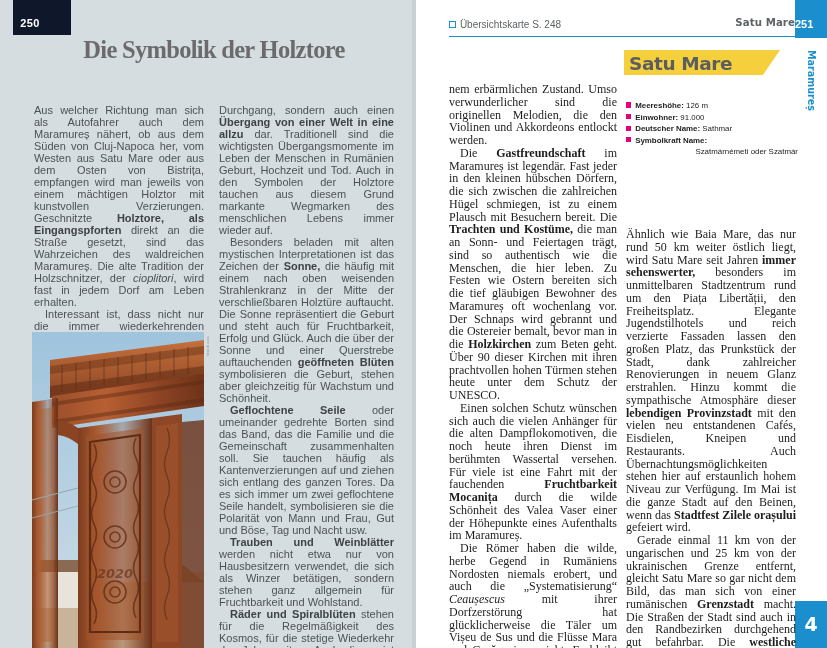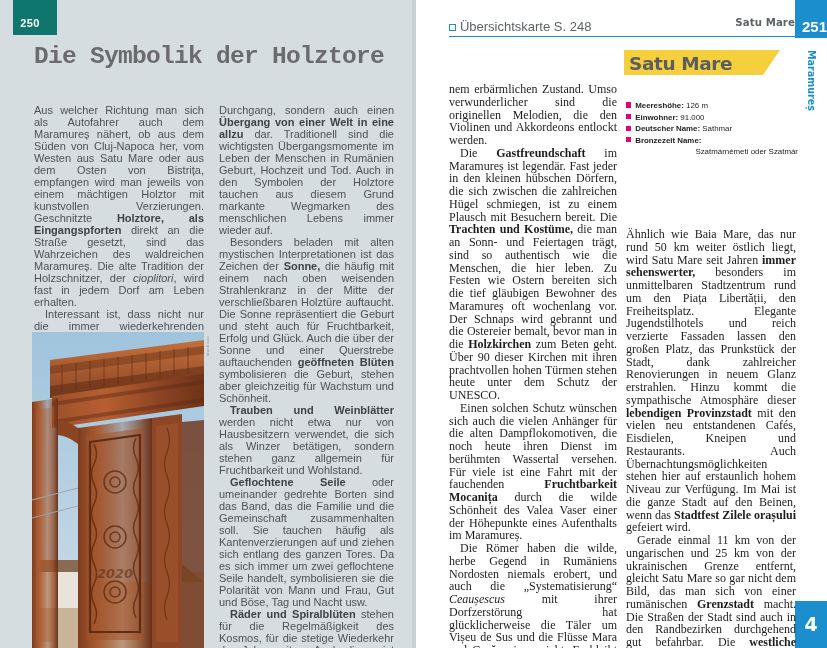--- a/index.html
+++ b/index.html
@@ -22,42 +22,43 @@
   
   .page-left {
     position: absolute;
     left: 0; top: 0;
     width: 412px; height: 648px;
     background: #d6dde1;
   }
   .page-num-block-left {
     position: absolute;
     left: 13px; top: 0;
-    width: 44px; height: 35px;
-    background: #0f766e;
+    width: 58px; height: 35px;
+    background: #0f172a;
   }
   .page-num-left {
     position: absolute;
     left: 0; top: 17px;
     width: 34px;
     text-align: center;
     color: #ffffff;
     font-size: 11px;
     font-weight: bold;
     letter-spacing: .3px;
   }
   .left-title {
     position: absolute;
-    left: 34px; top: 43px;
+    left: 34px; top: 36px;
     width: 360px;
     font-size: 24.5px;
     font-weight: bold;
     color: #6b6b6d;
     letter-spacing: -0.7px;
-    font-family: Liberation Mono, monospace;
+    font-family: Liberation Serif, serif;
+    text-align: center;
   }
   .col-left-a, .col-left-b {
     position: absolute;
     font-family: "Liberation Sans", sans-serif;
     font-size: 11px;
     line-height: 12px;
     color: #4d5154;
     text-align: justify;
     -webkit-hyphens: none;
     hyphens: none;
@@ -108,21 +109,21 @@
   .hdr-rule {
     position: absolute;
     left: 33px; top: 36px;
     width: 346px;
     height: 1.4px;
     background: #1b8ecd;
   }
   .hdr-left {
     position: absolute;
     left: 33px; top: 19px;
-    font-size: 13px;
+    font-size: 10px;
     color: #5d6265;
     font-family: "Liberation Sans", sans-serif;
   }
   .map-square {
     display: inline-block;
     width: 5.4px; height: 5.4px;
     border: 1px solid #1b8ecd;
     margin-right: 3.5px;
     vertical-align: 0px;
     background: #ffffff;
@@ -139,23 +140,23 @@
   .page-num-block-right {
     position: absolute;
     left: 379px; top: 0;
     width: 32px; height: 38px;
     background: #1b8ecd;
   }
   .page-num-right {
     position: absolute;
     left: 0; top: 18px;
     width: 32px;
-    text-align: right;
+    text-align: left;
     color: #ffffff;
-    font-size: 15px;
+    font-size: 11px;
     font-weight: bold;
   }
   .side-tab {
     position: absolute;
     left: 379px; top: 44px;
     width: 32px; height: 160px;
   }
   .side-tab span {
     position: absolute;
     left: 0; top: 0;
@@ -264,22 +265,22 @@
 
     <div class="left-title">Die Symbolik der Holztore</div>
 
     <div class="col-left-a">
         <p>Aus welcher Richtung man sich als Autofahrer auch dem Maramureș nähert, ob aus dem Süden von Cluj-Napoca her, vom Westen aus Satu Mare oder aus dem Osten von Bistrița, empfangen wird man jeweils von einem mächtigen Holztor mit kunstvollen Verzierungen. Geschnitzte <b>Holztore, als Eingangspforten</b> direkt an die Straße gesetzt, sind das Wahrzeichen des waldreichen Maramureș. Die alte Tradition der Holzschnitzer, der <i>cioplitori</i>, wird fast in jedem Dorf am Leben erhalten.</p>
         <p>Interessant ist, dass nicht nur die immer wiederkehrenden geschnitzten Figuren und Ornamente, sondern ein Holztor als Ganzes für die Menschen aus dem Maramureș bereits Symbolkraft besitzt. Es stellt nicht nur einen einfachen</p>
       </div>
     <div class="col-left-b">
         <p>Durchgang, sondern auch einen <b>Übergang von einer Welt in eine allzu</b> dar. Traditionell sind die wichtigsten Übergangsmomente im Leben der Menschen in Rumänien Geburt, Hochzeit und Tod. Auch in den Symbolen der Holztore tauchen aus diesem Grund markante Wegmarken des menschlichen Lebens immer wieder auf.</p>
         <p>Besonders beladen mit alten mystischen Interpretationen ist das Zeichen der <b>Sonne,</b> die häufig mit einem nach oben weisenden Strahlenkranz in der Mitte der verschließbaren Holztüre auftaucht. Die Sonne repräsentiert die Geburt und steht auch für Fruchtbarkeit, Erfolg und Glück. Auch die über der Sonne und einer Querstrebe auftauchenden <b>geöffneten Blüten</b> symbolisieren die Geburt, stehen aber gleichzeitig für Wachstum und Schönheit.</p>
+        <p><b>Geflochtene Seile</b> oder umeinander gedrehte Borten sind das Band, das die Familie und die Gemeinschaft zusammenhalten soll. Sie tauchen häufig als Kantenverzierungen auf und ziehen sich entlang des ganzen Tores. Da es sich immer um zwei geflochtene Seile handelt, symbolisieren sie die Polarität von Mann und Frau, Gut und Böse, Tag und Nacht usw.</p>
         <p><b>Trauben und Weinblätter</b> werden nicht etwa nur von Hausbesitzern verwendet, die sich als Winzer betätigen, sondern stehen ganz allgemein für Fruchtbarkeit und Wohlstand.</p>
-        <p><b>Geflochtene Seile</b> oder umeinander gedrehte Borten sind das Band, das die Familie und die Gemeinschaft zusammenhalten soll. Sie tauchen häufig als Kantenverzierungen auf und ziehen sich entlang des ganzen Tores. Da es sich immer um zwei geflochtene Seile handelt, symbolisieren sie die Polarität von Mann und Frau, Gut und Böse, Tag und Nacht usw.</p>
         <p><b>Räder und Spiralblüten</b> stehen für die Regelmäßigkeit des Kosmos, für die stetige Wiederkehr der Jahreszeiten. Auch die meist zentral über der Eingangstür angebrachten <b>Kreuze</b> symbolisieren Wiederkehr bzw. Wiedergeburt und sollen Schutz vor bösen Geistern bieten. Derselben Aufgabe dienen auch die Abbildungen von <b>Hirschen, Wölfen und Bären,</b> die als Symbolträger in Rumänien bereits auf Funden aus der Bronzezeit entdeckt wurden.</p>
       </div>
 
     <div class="gate-photo">
       <svg width="172" height="316" viewBox="0 0 172 316" xmlns="http://www.w3.org/2000/svg">
         <defs>
           <linearGradient id="sky" x1="0" y1="0" x2="0" y2="1">
             <stop offset="0%" stop-color="#9fc4dd"></stop>
             <stop offset="100%" stop-color="#cfdde7"></stop>
           </linearGradient>
@@ -396,21 +397,21 @@
 
     <div class="banner">
       <div class="banner-bg"></div>
       <div class="banner-text">Satu Mare</div>
     </div>
 
     <div class="facts">
         <div class="row"><span class="bullet"></span><span class="lbl">Meereshöhe:</span><span> 126 m</span></div>
         <div class="row"><span class="bullet"></span><span class="lbl">Einwohner:</span><span> 91.000</span></div>
         <div class="row"><span class="bullet"></span><span class="lbl">Deutscher Name:</span><span> Sathmar</span></div>
-        <div class="row"><span class="bullet"></span><span class="lbl">Bronzezeit Name:</span><span></span></div>
+        <div class="row"><span class="bullet"></span><span class="lbl">Symbolkraft Name:</span><span></span></div>
         <div class="row cont">Szatmárnémeti oder Szatmár</div>
       </div>
 
     <div class="col-right-a">
         <p>nem erbärmlichen Zustand. Umso verwunderlicher sind die originellen Melodien, die den Violinen und Akkordeons entlockt werden.</p>
         <p>Die <b>Gastfreundschaft</b> im Maramureș ist legendär. Fast jeder in den kleinen hübschen Dörfern, die sich zwischen die zahlreichen Hügel schmiegen, ist zu einem Plausch mit Besuchern bereit. Die <b>Trachten und Kostüme,</b> die man an Sonn- und Feiertagen trägt, sind so authentisch wie die Menschen, die hier leben. Zu Festen wie Ostern bereiten sich die tief gläubigen Bewohner des Maramureș oft wochenlang vor. Der Schnaps wird gebrannt und die Ostereier bemalt, bevor man in die <b>Holzkirchen</b> zum Beten geht. Über 90 dieser Kirchen mit ihren prachtvollen hohen Türmen stehen heute unter dem Schutz der UNESCO.</p>
         <p>Einen solchen Schutz wünschen sich auch die vielen Anhänger für die alten Dampflokomotiven, die noch heute ihren Dienst im berühmten Wassertal versehen. Für viele ist eine Fahrt mit der fauchenden <b>Fruchtbarkeit Mocanița</b> durch die wilde Schönheit des Valea Vaser einer der Höhepunkte eines Aufenthalts im Maramureș.</p>
         <p>Die Römer haben die wilde, herbe Gegend in Rumäniens Nordosten niemals erobert, und auch die „Systematisierung“ <i>Ceaușescus</i> mit ihrer Dorfzerstörung hat glücklicherweise die Täler um Vișeu de Sus und die Flüsse Mara und Cosău nie erreicht. Es bleibt zu hoffen, dass sich die traditionsreichen Täler ihre <b>Ursprünglichkeit</b> bewahren können. Mit einem Besuch sollte man trotzdem nicht allzu lange warten.</p>
       </div>
     <div class="col-right-b">

